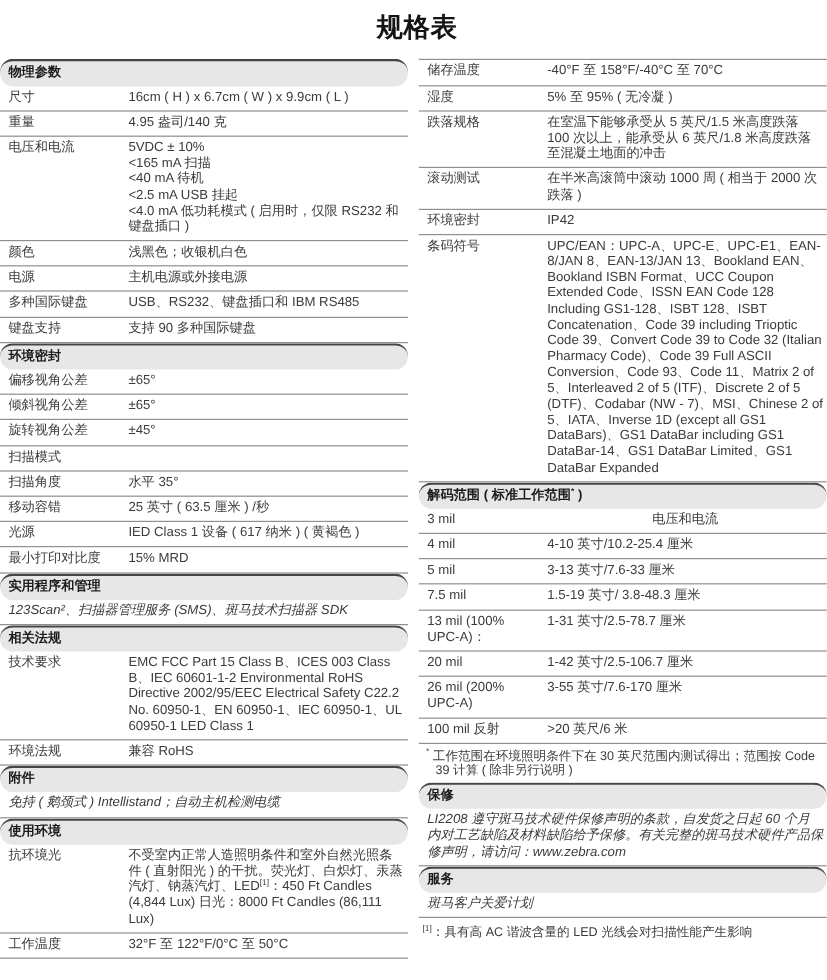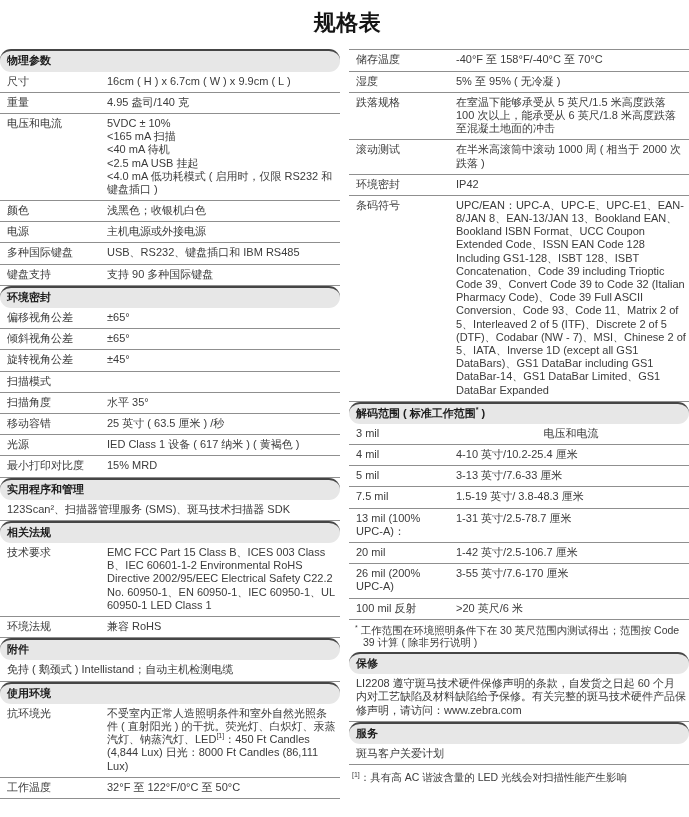--- a/index.html
+++ b/index.html
@@ -36,21 +36,21 @@
   }
   .row{
     display:flex;border-bottom:1px solid var(--line);
     padding:3px 3px 4px 7px;
   }
   .row .label{width:100px;flex-shrink:0;padding-right:6px;}
   .row .value{flex:1;white-space:pre-line;}
   .row .value.center{text-align:center;white-space:normal;}
   .full-row{
     border-bottom:1px solid var(--line);
-    padding:3px 3px 4px 7px;white-space:pre-line;
+    padding:3px 3px 4px 7px;white-space:pre-line;font-style:italic;
   }
   #col-right > .row:first-child{border-top:1px solid var(--line);}
   .note{
     padding:4px 2px 3px 14px;text-indent:-8px;
     font-size:10.5px;color:var(--text);
   }
   .footnote{
     padding:6px 2px 3px 3px;font-size:10.5px;color:var(--text);
   }
   sup{font-size:7px;vertical-align:super;line-height:0;}

